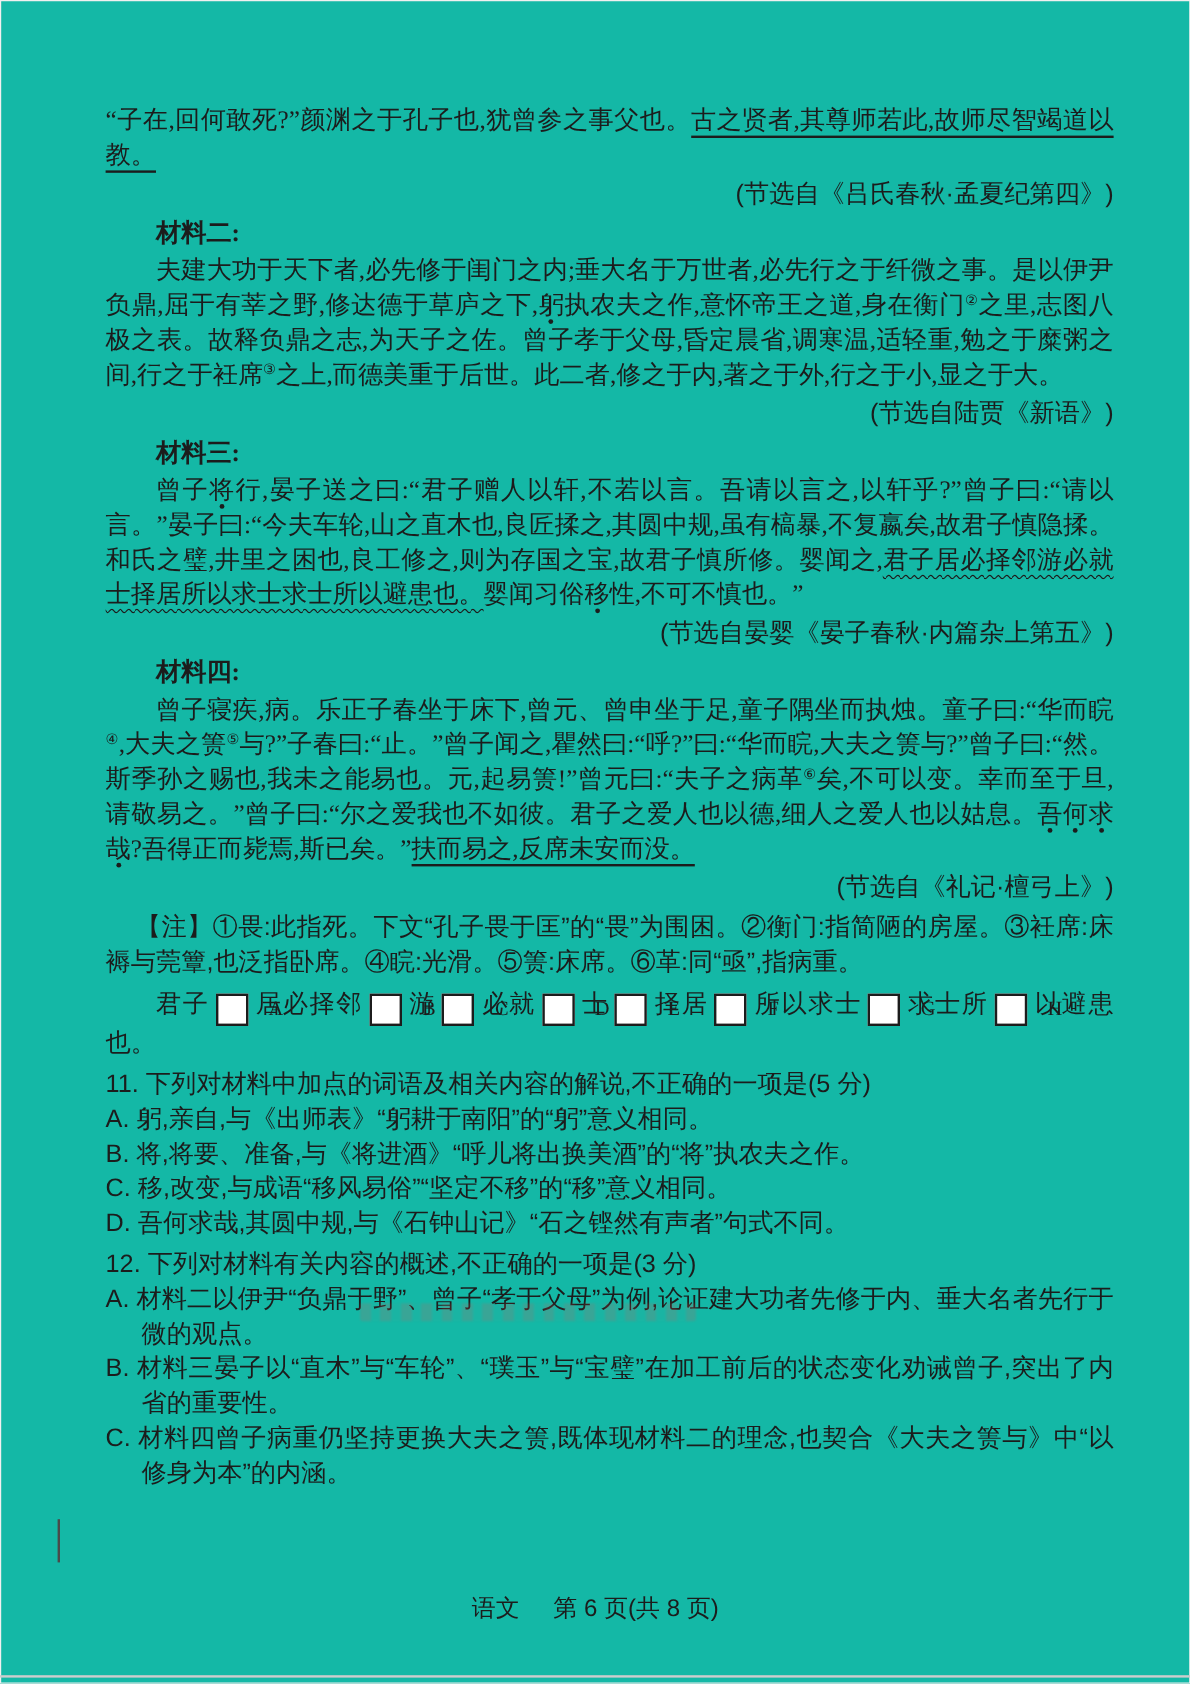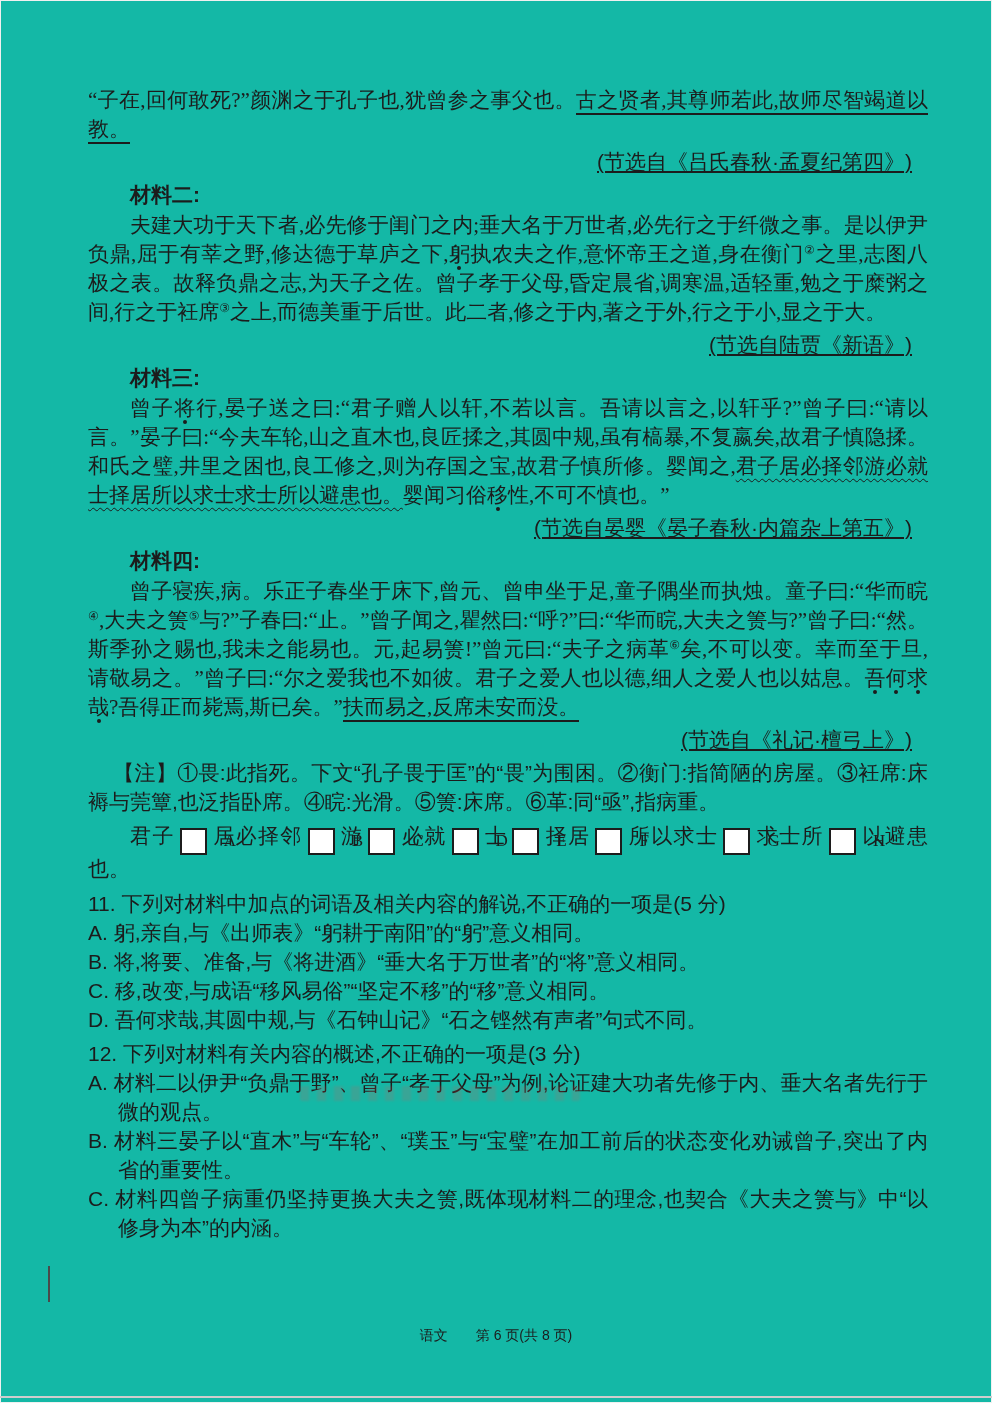--- a/index.html
+++ b/index.html
@@ -3,38 +3,38 @@
 <meta charset="utf-8">
 <style>
   html,body{margin:0;padding:0;background:#e8e8e8;}
   .page{position:relative;width:992px;height:1403px;background:#14b8a6;overflow:hidden;
         box-shadow:inset 0 0 0 1px #f0f0f0;color:#1c1c1c;}
   .content{position:absolute;left:88px;top:86px;width:840px;
            font-family:"Liberation Serif",serif;font-size:21px;line-height:29px;
            text-align:justify;}
   p{margin:0;}
   .indent{text-indent:2em;}
-  .source{text-align:right;font-family:"Liberation Sans",sans-serif;margin:3px 16px 4px 0;text-decoration:underline;}
-  .mat-h{font-family:Liberation Sans, sans-serif;font-weight:bold;text-indent:2em;margin:3px 0 2px 0;}
+  .source{text-align:right;font-family:"Liberation Sans",sans-serif;margin:3px 0 4px 0;}
+  .mat-h{font-family:Liberation Serif, serif;font-weight:bold;text-indent:2em;margin:3px 0 2px 0;}
   .note{font-family:"Liberation Sans",sans-serif;text-indent:1.2em;margin-top:4px;}
   .question{font-family:"Liberation Sans",sans-serif;padding-left:34px;text-indent:-34px;margin-top:5px;}
   .option{font-family:"Liberation Sans",sans-serif;padding-left:30px;text-indent:-30px;}
   .answer-line{text-indent:2em;margin:6px 0 4px 0;}
   .u{border-bottom:2px solid #1c1c1c;padding-bottom:1px;}
   .wavy{text-decoration:underline;text-decoration-style:wavy;text-decoration-color:#1c1c1c;
         text-decoration-thickness:1px;text-underline-offset:5px;}
   .sup{font-size:12px;vertical-align:7px;line-height:0;letter-spacing:0;}
   .dotchar{position:relative;}
   .dotchar::after{content:"";position:absolute;left:50%;margin-left:-2px;bottom:-4px;
                   width:4px;height:4px;border-radius:50%;background:#1c1c1c;}
   .abox{display:inline-block;width:23px;height:23px;line-height:22px;text-align:center;
         border:2px solid #1c1c1c;font-family:"Liberation Serif",serif;font-size:17px;
         margin:0 5px;vertical-align:-3px;background:#fff;}
   .footer{position:absolute;left:0;width:992px;top:1327px;text-align:center;
-          font-family:"Liberation Sans",sans-serif;font-size:14px;color:#1c1c1c;}
+          font-family:"Liberation Sans",sans-serif;font-size:20px;color:#1c1c1c;}
   .footer .gap{display:inline-block;width:28px;}
   .red-watermark{position:absolute;left:300px;top:1086px;width:280px;height:15px;
       opacity:.45;filter:blur(1px);pointer-events:none;border-radius:2px;
       background:repeating-linear-gradient(90deg,rgba(225,80,80,.40) 0 9px,rgba(225,80,80,.07) 9px 17px);}
   .margin-mark{position:absolute;left:48px;top:1266px;width:2px;height:36px;background:#4a4a4a;}
   .scan-edge-bottom{position:absolute;left:0;top:1396px;width:992px;height:2px;background:#cdcdcd;}
 </style>
 </head>
 <body>
 
@@ -63,21 +63,21 @@
     <div class="question">
       <span>11.</span>
       <span>下列对材料中加点的词语及相关内容的解说,不正确的一项是(5 分)</span>
     </div>
     <div class="option">
       <span>A.</span>
       <span>躬,亲自,与《出师表》“躬耕于南阳”的“躬”意义相同。</span>
     </div>
     <div class="option">
       <span>B.</span>
-      <span>将,将要、准备,与《将进酒》“垂大名于万世者”的“将”意义相同。</span>
+      <span>将,将要、准备,与《将进酒》“呼儿将出换美酒”的“将”执农夫之作。</span>
     </div>
     <div class="option">
       <span>C.</span>
       <span>移,改变,与成语“移风易俗”“坚定不移”的“移”意义相同。</span>
     </div>
     <div class="option">
       <span>D.</span>
       <span>吾何求哉,其圆中规,与《石钟山记》“石之铿然有声者”句式不同。</span>
     </div>
 

